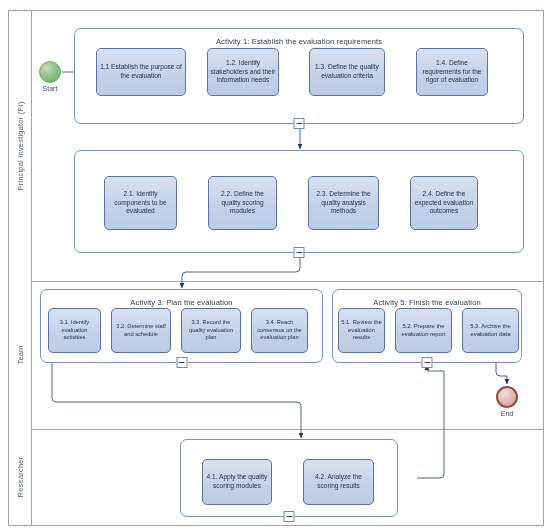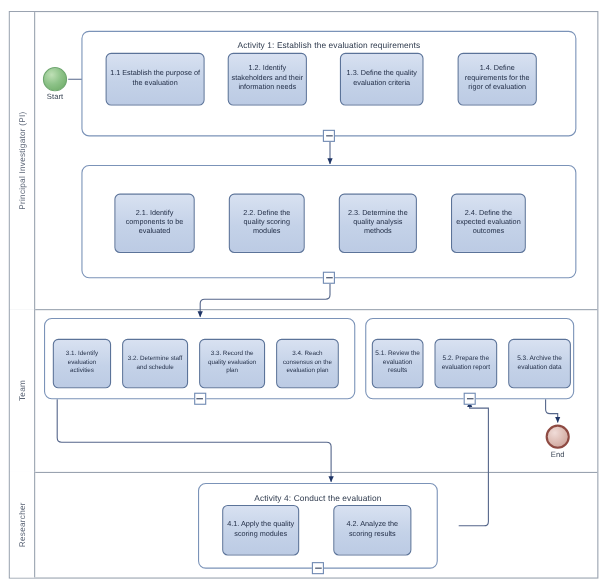--- a/index.html
+++ b/index.html
@@ -147,54 +147,55 @@
     <span>2.2. Define the quality scoring modules</span>
   </div>
   <div class="task" style="left:308px;top:176px;width:71px;height:54px;">
     <span>2.3. Determine the quality analysis methods</span>
   </div>
   <div class="task" style="left:410px;top:176px;width:68px;height:54px;">
     <span>2.4. Define the expected evaluation outcomes</span>
   </div>
 
   <div class="subproc" style="left:40px;top:289px;width:283px;height:74px;">
+    <div class="subproc-title">Activity 3: Plan the evaluation</div>
     <div class="collapse">
         <i></i>
       </div>
   </div>
   <div class="task" style="left:48px;top:308px;width:53px;height:45px;font-size:5.7px;">
     <span>3.1. Identify evaluation activities</span>
   </div>
   <div class="task" style="left:111px;top:308px;width:60px;height:45px;font-size:5.7px;">
     <span>3.2. Determine staff and schedule</span>
   </div>
   <div class="task" style="left:181px;top:308px;width:60px;height:45px;font-size:5.7px;">
     <span>3.3. Record the quality evaluation plan</span>
   </div>
   <div class="task" style="left:251px;top:308px;width:57px;height:45px;font-size:5.7px;">
     <span>3.4. Reach consensus on the evaluation plan</span>
   </div>
 
   <div class="subproc" style="left:332px;top:289px;width:190px;height:74px;">
+    <div class="subproc-title">Activity 5: Finish the evaluation</div>
     <div class="collapse">
         <i></i>
       </div>
   </div>
   <div class="task" style="left:338px;top:308px;width:47px;height:45px;font-size:5.9px;">
     <span>5.1. Review the evaluation results</span>
   </div>
   <div class="task" style="left:395px;top:308px;width:57px;height:45px;font-size:5.9px;">
     <span>5.2. Prepare the evaluation report</span>
   </div>
   <div class="task" style="left:462px;top:308px;width:57px;height:45px;font-size:5.9px;">
     <span>5.3. Archive the evaluation data</span>
   </div>
 
   <div class="subproc" style="left:180px;top:439px;width:218px;height:78px;">
-    <div class="subproc-title">Activity 4: Conduct the evaluation</div>
     <div class="collapse">
         <i></i>
       </div>
   </div>
   <div class="task" style="left:202px;top:459px;width:70px;height:46px;">
     <span>4.1. Apply the quality scoring modules</span>
   </div>
   <div class="task" style="left:303px;top:459px;width:71px;height:46px;">
     <span>4.2. Analyze the scoring results</span>
   </div>

